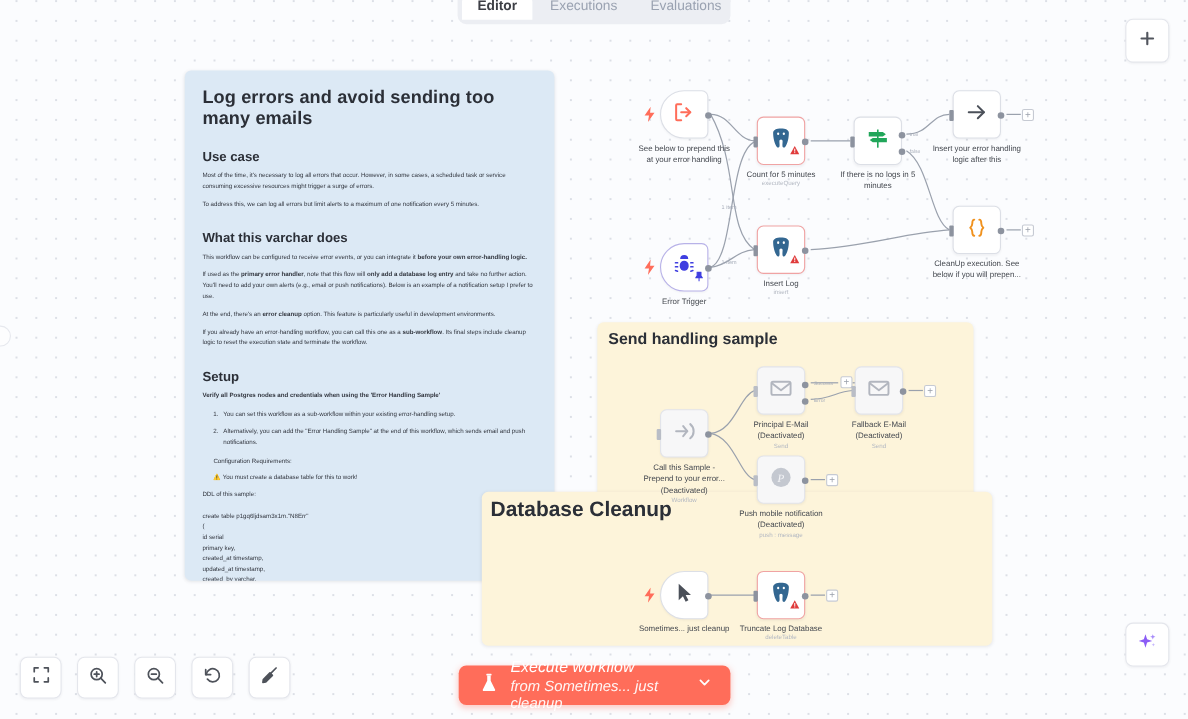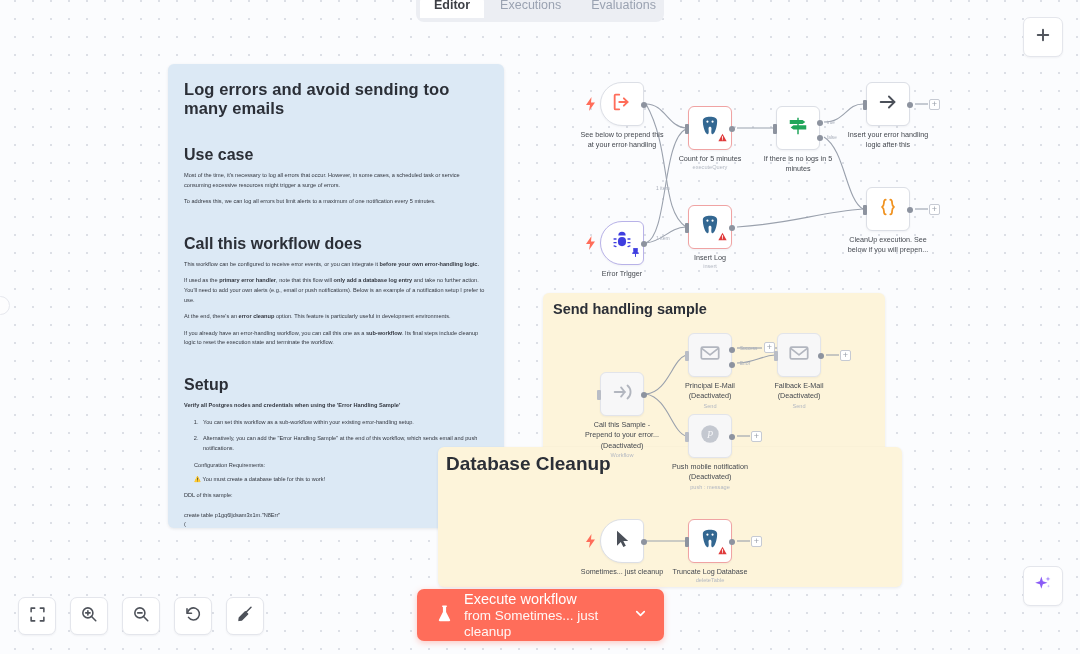--- a/index.html
+++ b/index.html
@@ -74,27 +74,28 @@
     background: #fff;
     border: 1px solid #e4e6ec;
     border-radius: 7px;
     display: flex; align-items: center; justify-content: center;
     box-shadow: 0 1px 2px rgba(40,45,60,.05);
   }
 
   
   #execute-btn {
     position: absolute; left: 417px; bottom: 13px;
-    width: 247px; height: 52px;
+    width: 247px; height: 36px;
     background: #ff6d5a;
     border-radius: 7px;
     display: flex; align-items: center;
     color: #fff;
     box-shadow: 0 2px 6px rgba(255,109,90,.35);
     z-index: 36;
+    font-style: italic;
   }
   #execute-btn .flask { margin: 0 10px 0 18px; }
   #execute-btn .labels { flex: 1; line-height: 1.18; }
   #execute-btn .l1 { font-size: 14.5px; }
   #execute-btn .l2 { font-size: 13.5px; opacity: .94; }
   #execute-btn .chev { margin-right: 16px; }
 
   
   .sticky {
     position: absolute;
@@ -102,21 +103,21 @@
   }
   #sticky-doc {
     left: 168px; top: 64px; width: 336px; height: 464px;
     background: #dce9f5;
     box-shadow: 0 1px 3px rgba(40,45,60,.10);
     padding: 10px 10px 0 10px;
     overflow: hidden;
     z-index: 5;
   }
   #sticky-doc h1 { font-size: 16.5px; color: #2b2f37; font-weight: 700; margin: 6px 0 12px 6px; letter-spacing: .1px;}
-  #sticky-doc h2 { font-size: 16px; color: #2b2f37; font-weight: 700; margin: 28px 0 7px 6px; }
+  #sticky-doc h2 { font-size: 12px; color: #2b2f37; font-weight: 700; margin: 17px 0 7px 6px; }
   #sticky-doc p  { font-size: 5.6px; color: #32363f; line-height: 1.72; margin: 0 6px 7px 6px; }
   #sticky-doc p b { font-weight: 700; }
   #sticky-doc ol { margin: 3px 0 0 22px; }
   #sticky-doc li { font-size: 5.6px; color: #32363f; line-height: 1.72; margin-bottom: 7px; padding-left: 3px;}
   #sticky-doc .sub { margin: 0 6px 5px 16px; font-size: 5.6px; color:#32363f; line-height:1.72;}
   #sticky-doc .warn { margin: 0 6px 7px 16px; font-size: 5.6px; color:#32363f; line-height:1.72;}
   #sticky-doc .ddl { margin: 13px 6px 0 6px; font-size: 5.6px; color:#32363f; line-height:1.72; white-space: pre-line;}
   #sticky-doc .ddl-title { margin: 0 6px 9px 6px; font-size:5.6px; color:#32363f;}
 
   #sticky-error {
@@ -198,21 +199,21 @@
 
 <div id="app">
 
   <div id="canvas"></div>
 
   <div class="sticky" id="sticky-doc">
     <h1>Log errors and avoid sending too many emails</h1>
     <h2>Use case</h2>
     <p>Most of the time, it's necessary to log all errors that occur. However, in some cases, a scheduled task or service consuming excessive resources might trigger a surge of errors.</p>
     <p>To address this, we can log all errors but limit alerts to a maximum of one notification every 5 minutes.</p>
-    <h2>Call this workflow does</h2>
+    <h2>What this varchar does</h2>
     <p><span>This workflow can be configured to receive error events, or you can integrate it </span><b>before your own error-handling logic.</b></p>
     <p><span>If used as the </span><b>primary error handler</b><span>, note that this flow will </span><b>only add a database log entry</b><span> and take no further action. You'll need to add your own alerts (e.g., email or push notifications). Below is an example of a notification setup I prefer to use.</span></p>
     <p><span>At the end, there's an </span><b>error cleanup</b><span> option. This feature is particularly useful in development environments.</span></p>
     <p><span>If you already have an error-handling workflow, you can call this one as a </span><b>sub-workflow</b><span>. Its final steps include cleanup logic to reset the execution state and terminate the workflow.</span></p>
     <h2>Setup</h2>
     <p><b>Verify all Postgres nodes and credentials when using the 'Error Handling Sample'</b></p>
     <ol>
       <li>You can set this workflow as a sub-workflow within your existing error-handling setup.</li>
       <li>Alternatively, you can add the "Error Handling Sample" at the end of this workflow, which sends email and push notifications.</li>
     </ol>

